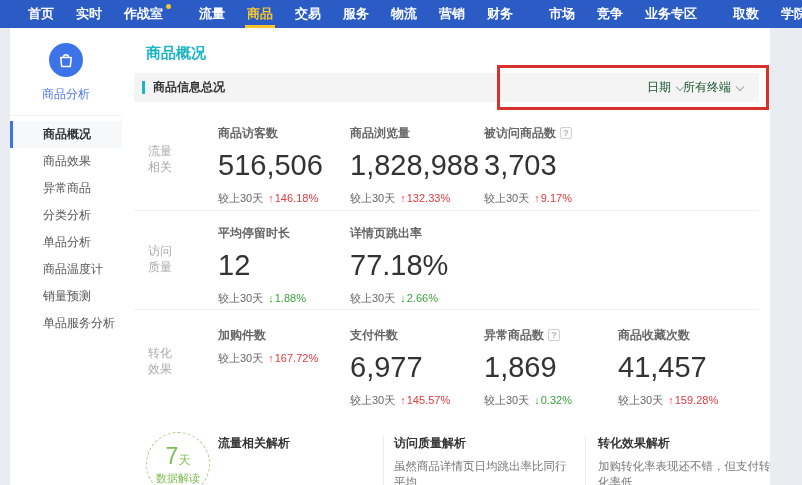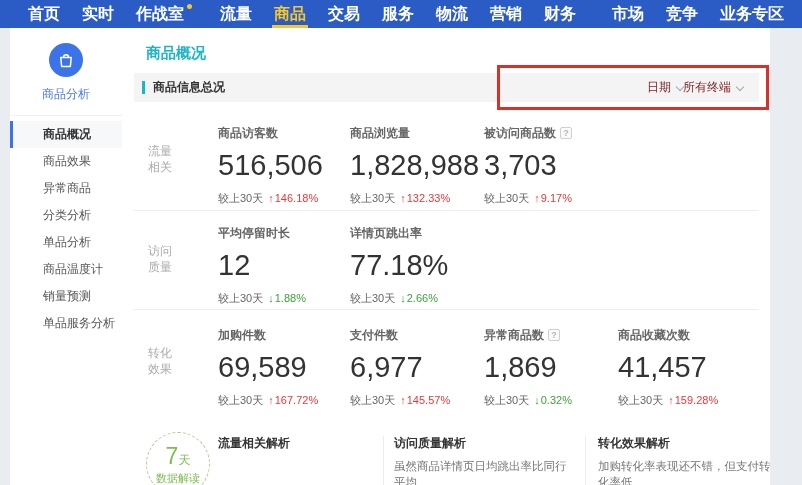--- a/index.html
+++ b/index.html
@@ -10,21 +10,21 @@
     font-family:"Liberation Sans","DejaVu Sans",sans-serif;
     font-size:12px; color:#333;
   }
   
   .topnav {
     position:absolute; top:0; left:0; width:802px; height:28px;
     background:#2B5CC6; display:flex; align-items:center; padding-left:17px;
   }
   .nav-item {
     position:relative; height:28px; line-height:28px; padding:0 11px;
-    color:#fff; font-weight:bold; font-size:16px; white-space:nowrap; cursor:pointer;
+    color:#fff; font-weight:bold; font-size:13px; white-space:nowrap; cursor:pointer;
   }
   .nav-item.active { color:#F6C62D; }
   .nav-item.active::after {
     content:""; position:absolute; left:9px; right:9px; bottom:0; height:3px; background:#F6C62D;
   }
   .nav-dot { position:absolute; top:4px; right:3px; width:5px; height:5px; border-radius:50%; background:#F6C62D; }
   .nav-divider { width:1px; height:12px; background:rgba(255,255,255,.45); margin:0 7px; }
   
   .sidebar { position:absolute; left:10px; top:28px; width:112px; height:457px; background:#fff; }
   .side-head { padding-top:15px; padding-bottom:12px; text-align:center; border-bottom:1px solid #F1F1F1; }
@@ -41,21 +41,21 @@
   .side-item.active { color:#333; font-weight:bold; background:#F7F8FA; border-left:3px solid #3D73E8; }
   
   .main { position:absolute; left:122px; top:28px; width:648px; height:457px; background:#fff; }
   .page-title { position:absolute; left:24px; top:16px; font-size:15px; font-weight:bold; color:#1CB5C6; }
   .section-bar {
     position:absolute; left:12px; top:45px; width:625px; height:29px;
     background:#F4F4F4; display:flex; align-items:center;
   }
   .section-accent { width:3px; height:13px; background:#1CB5C6; margin:0 8px; }
   .section-title { font-size:12px; font-weight:bold; color:#333;text-align:center; }
-  .filters { margin-left:auto; display:flex; align-items:center; padding-right:16px; color:#7f1d1d; }
+  .filters { margin-left:auto; display:flex; align-items:center; padding-right:16px; color:#14532d; }
   .filter-date-label { cursor:pointer; }
   .caret {
     display:inline-block; width:6px; height:6px; margin:0 0 2px 6px;
     border-right:1.5px solid #9FA6AF; border-bottom:1.5px solid #9FA6AF;
     transform:rotate(45deg); vertical-align:middle;
   }
   .date-range { margin:0 20px; cursor:pointer; }
   .terminal { cursor:pointer; }
   .red-box {
     position:absolute; left:375px; top:37px; width:272px; height:45px;
@@ -218,21 +218,20 @@
 
   <div class="hdiv hdiv-2"></div>
 
   <div class="row row-3">
     <div class="group-label">
       <div>转化</div>
       <div>效果</div>
     </div>
     <div class="metric m-1">
       <div class="m-label"><span>加购件数</span></div>
-      <div class="m-value">69,589</div>
       <div class="m-sub">
         <span>较上30天</span><span class="chg up">167.72%</span>
       </div>
     </div>
     <div class="metric m-2">
       <div class="m-label"><span>支付件数</span></div>
       <div class="m-value">6,977</div>
       <div class="m-sub">
         <span>较上30天</span><span class="chg up">145.57%</span>
       </div>

